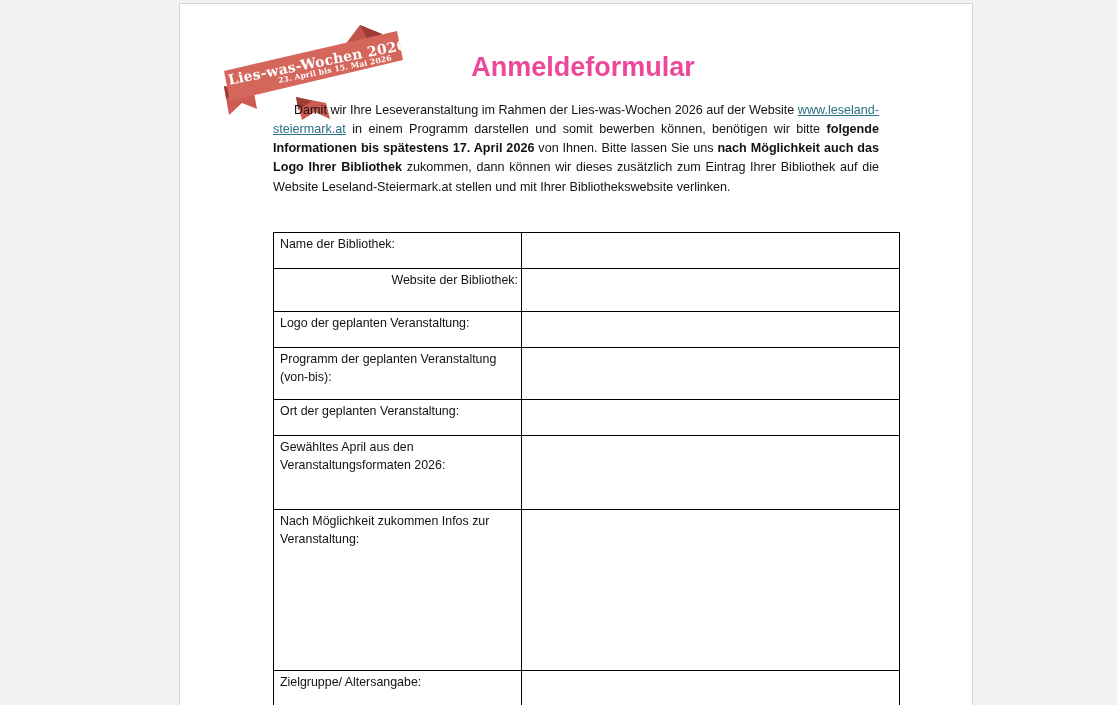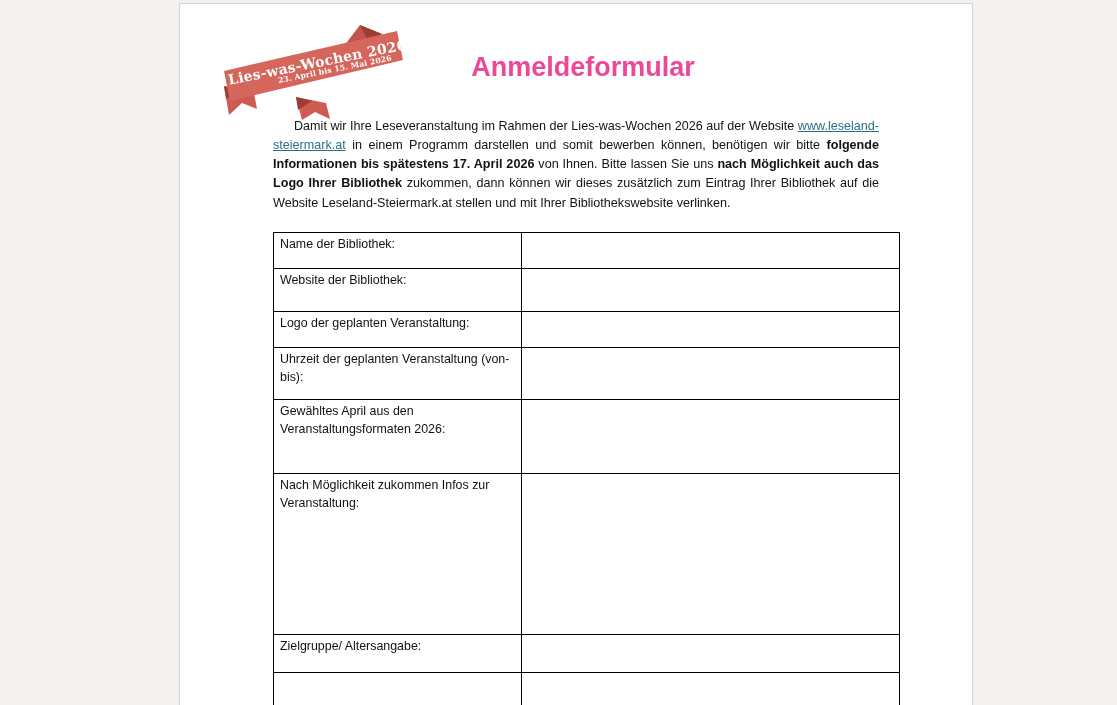--- a/index.html
+++ b/index.html
@@ -44,21 +44,21 @@
     left: 100px; top: 48px;
     width: 606px;
     text-align: center;
     font-size: 27px;
     font-weight: bold;
     color: #ec4899;
   }
   
   .intro {
     position: absolute;
-    left: 93px; top: 100px;
+    left: 93px; top: 84px;
     width: 606px;
     font-size: 12.6px;
     line-height: 19.3px;
     text-align: justify;
     text-indent: 21px;
     color: #121212;
   }
   .intro a { text-decoration: underline; cursor: pointer; }
   .intro b { font-weight: bold; }
   
@@ -110,30 +110,34 @@
   <div class="doc-title">Anmeldeformular</div>
 
   <p class="intro"><span>Damit wir Ihre Leseveranstaltung im Rahmen der Lies-was-Wochen 2026 auf der Website </span><a style="color: rgb(42, 112, 134);">www.leseland-steiermark.at</a><span> in einem Programm darstellen und somit bewerben können, benötigen wir bitte </span><b>folgende Informationen bis spätestens 17. April 2026</b><span> von Ihnen. Bitte lassen Sie uns </span><b>nach Möglichkeit auch das Logo Ihrer Bibliothek</b><span> zukommen, dann können wir dieses zusätzlich zum Eintrag Ihrer Bibliothek auf die Website Leseland-Steiermark.at stellen und mit Ihrer Bibliothekswebsite verlinken.</span></p>
 
   <table class="form-table">
     <tbody>
         <tr style="height: 36px;">
           <td class="label-cell">Name der Bibliothek:</td>
           <td class="value-cell"></td>
         </tr>
-        <tr style="height: 43px;">
+        <tr style="height: 43px; text-align: right;">
           <td class="label-cell">Website der Bibliothek:</td>
           <td class="value-cell"></td>
         </tr>
         <tr style="height: 36px;">
           <td class="label-cell">Logo der geplanten Veranstaltung:</td>
           <td class="value-cell"></td>
         </tr>
         <tr style="height: 52px;">
-          <td class="label-cell">Uhrzeit der geplanten Veranstaltung (von-bis):</td>
+          <td class="label-cell">Programm der geplanten Veranstaltung (von-bis):</td>
+          <td class="value-cell"></td>
+        </tr>
+        <tr style="height: 36px;">
+          <td class="label-cell">Ort der geplanten Veranstaltung:</td>
           <td class="value-cell"></td>
         </tr>
         <tr style="height: 74px;">
           <td class="label-cell">Gewähltes April aus den Veranstaltungsformaten 2026:</td>
           <td class="value-cell"></td>
         </tr>
         <tr style="height: 161px;">
           <td class="label-cell">Nach Möglichkeit zukommen Infos zur Veranstaltung:</td>
           <td class="value-cell"></td>
         </tr>

